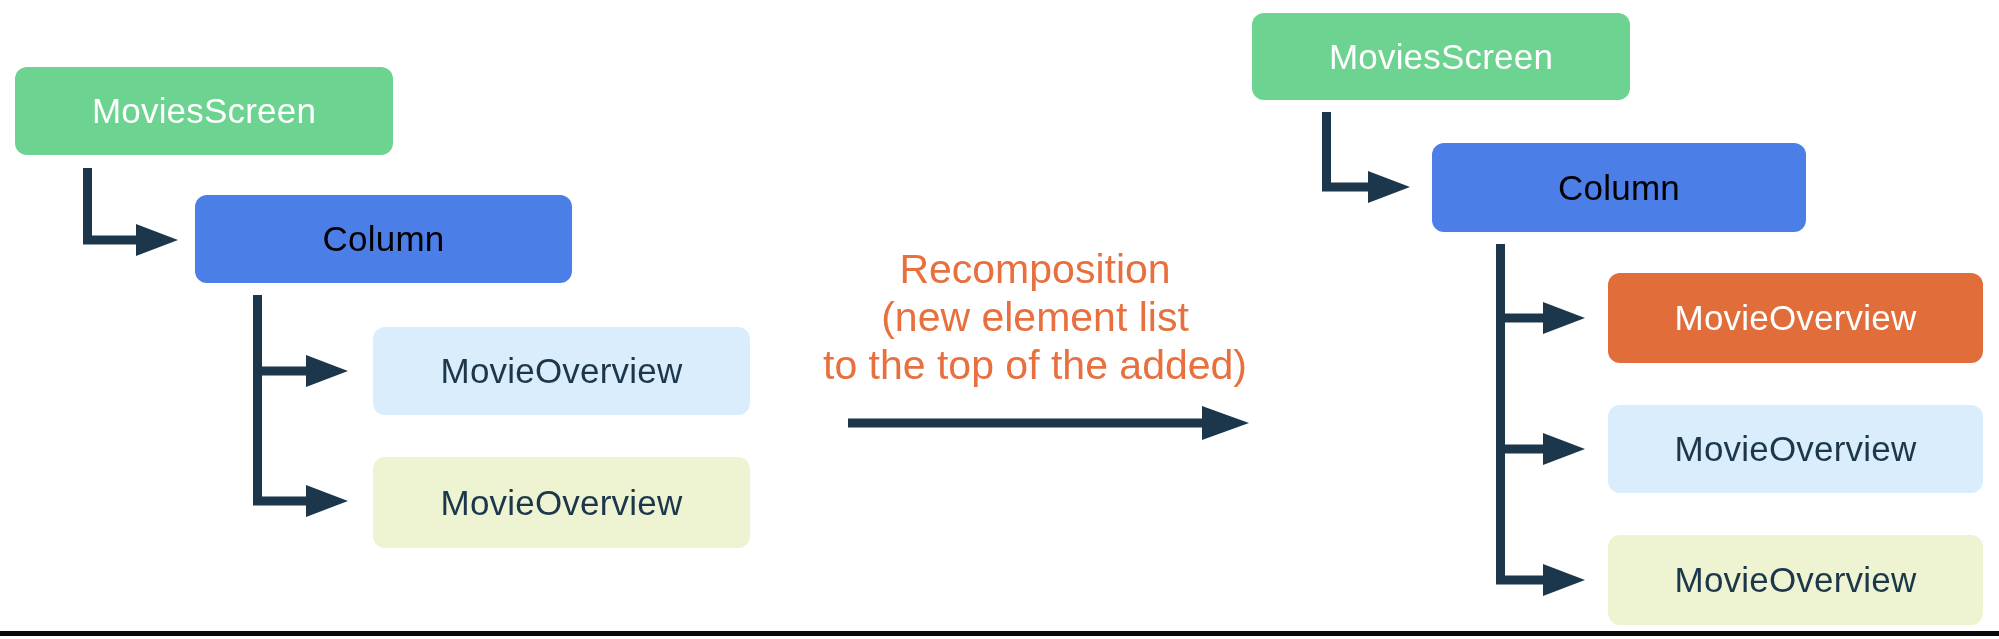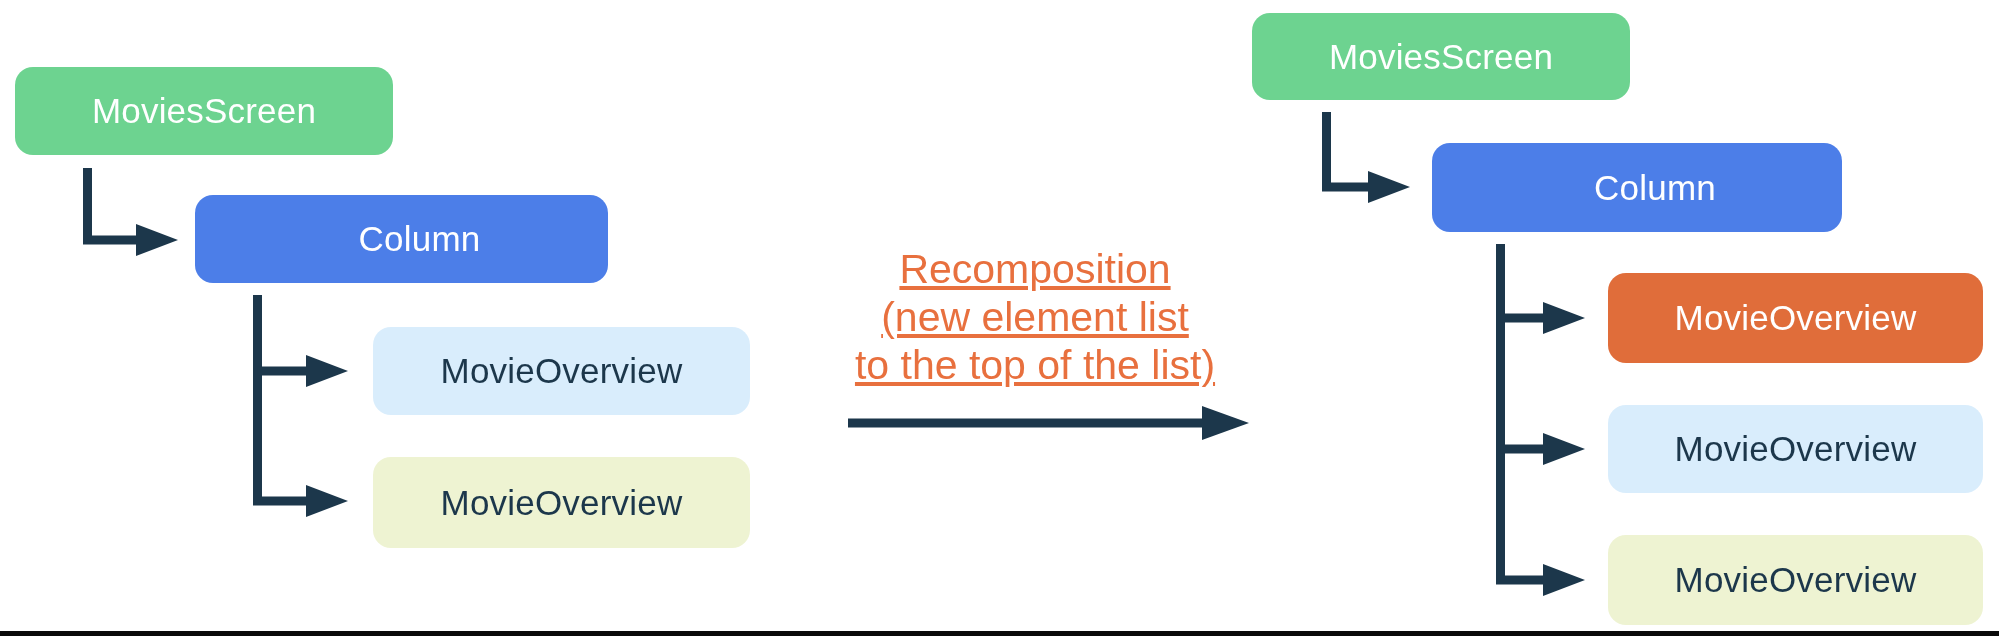--- a/index.html
+++ b/index.html
@@ -15,27 +15,27 @@
     position: absolute;
     left: 0; top: 0;
     width: 1999px; height: 639px;
     pointer-events: none;
   }
   .node {
     position: absolute;
     display: flex;
     align-items: center;
     justify-content: center;
-    border-radius: 18px;
+    border-radius: 12px;
     font-size: 35px;
     letter-spacing: 0.2px;
     white-space: nowrap;
   }
   .node-green  { background: #6DD390; color: #ffffff; }
-  .node-blue   { background: #4C7EE8; color: #ffffff; padding-left: 36px; }
+  .node-blue   { background: #4C7EE8; color: #000000; }
   .node-orange { background: #E06D3A; color: #ffffff; }
   .node-lblue  { background: #D9EDFC; color: #1C374B; }
   .node-lyellow{ background: #EEF3D2; color: #1C374B; }
 
   
   .l-screen  { left: 15px;   top: 67px;  width: 378px; height: 88px; }
   .l-column  { left: 195px;  top: 195px; width: 377px; height: 88px; }
   .l-item1   { left: 373px;  top: 327px; width: 377px; height: 88px; }
   .l-item2   { left: 373px;  top: 457px; width: 377px; height: 91px; }
 
@@ -49,21 +49,20 @@
   .transition-label {
     position: absolute;
     left: 785px;
     top: 245px;
     width: 500px;
     text-align: center;
     color: #E8703E;
     font-size: 41px;
     line-height: 48px;
     white-space: nowrap;
-    text-decoration: underline;
   }
   .bottom-rule {
     position: absolute;
     left: 0; top: 631px;
     width: 1999px; height: 5px;
     background: #0a0a0a;
   }
 </style>
 </head>
 <body>
@@ -107,21 +106,21 @@
   <div class="node node-lblue l-item1">
     <span>MovieOverview</span>
   </div>
   <div class="node node-lyellow l-item2">
     <span>MovieOverview</span>
   </div>
 
   <div class="transition-label">
     <div>Recomposition</div>
     <div>(new element list</div>
-    <div>to the top of the list)</div>
+    <div>to the top of the added)</div>
   </div>
 
   <div class="node node-green r-screen">
     <span>MoviesScreen</span>
   </div>
   <div class="node node-blue r-column">
     <span>Column</span>
   </div>
   <div class="node node-orange r-item0">
     <span>MovieOverview</span>

